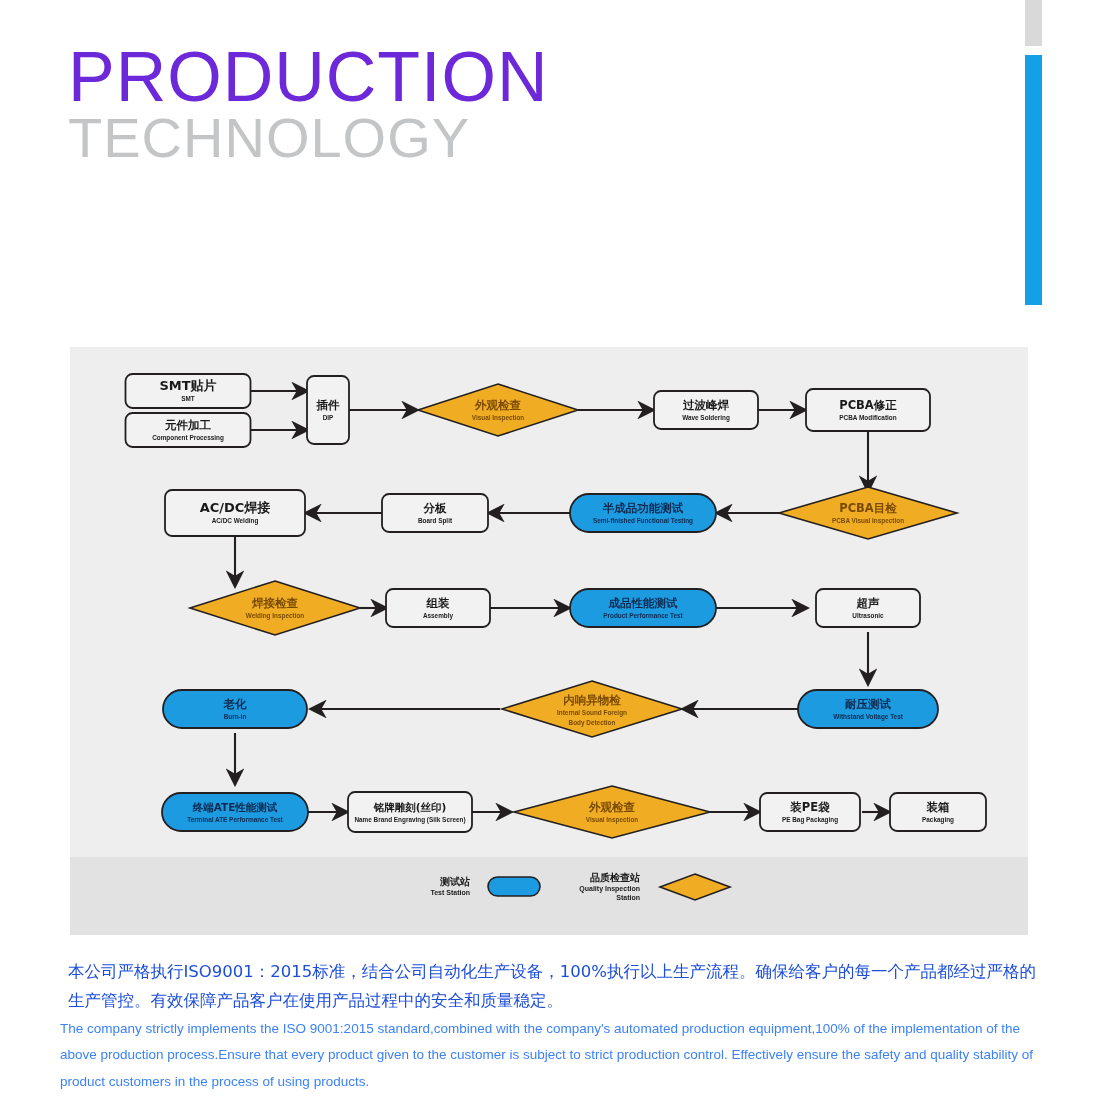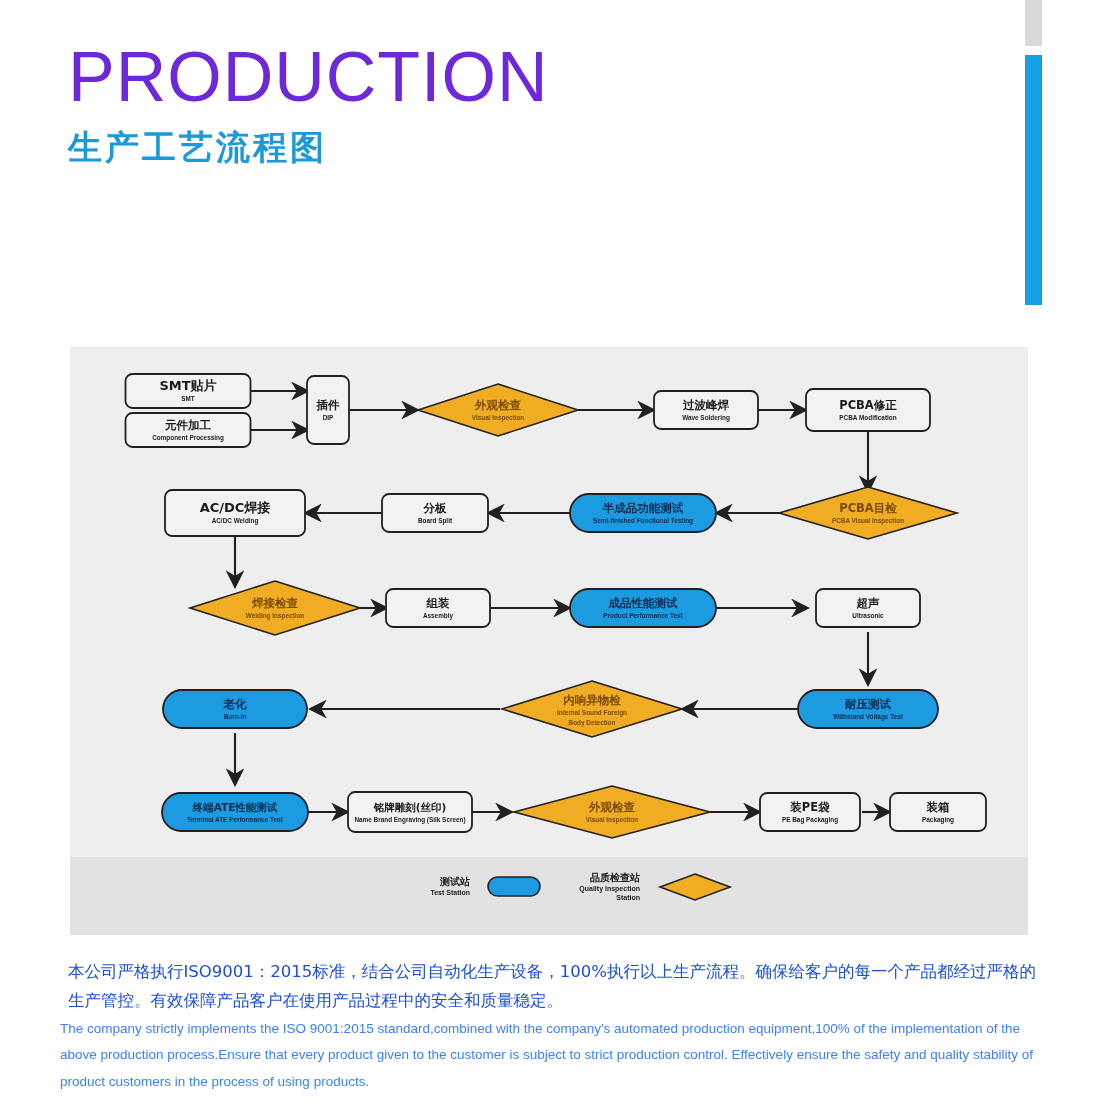--- a/index.html
+++ b/index.html
@@ -38,21 +38,21 @@
   .en{font-family:"Liberation Sans",sans-serif;font-weight:bold;}
 </style>
 </head>
 <body>
 
 <div id="accent-gray"></div>
 <div id="accent-blue"></div>
 
 <div id="heading">
   <div class="h-line1">PRODUCTION</div>
-  <div class="h-cn">生产工艺流程图</div>
+  <div class="h-line2">TECHNOLOGY</div>
 </div>
 
 <div id="panel"></div>
 <div id="legendstrip"></div>
 
 <svg id="diagram-svg" width="958" height="588">
   <defs>
     <marker id="arw" markerWidth="9" markerHeight="9" refX="8" refY="4.5" orient="auto">
       <path d="M0,0 L9,4.5 L0,9 L2.6,4.5 Z" fill="#231f20"></path>
     </marker>

